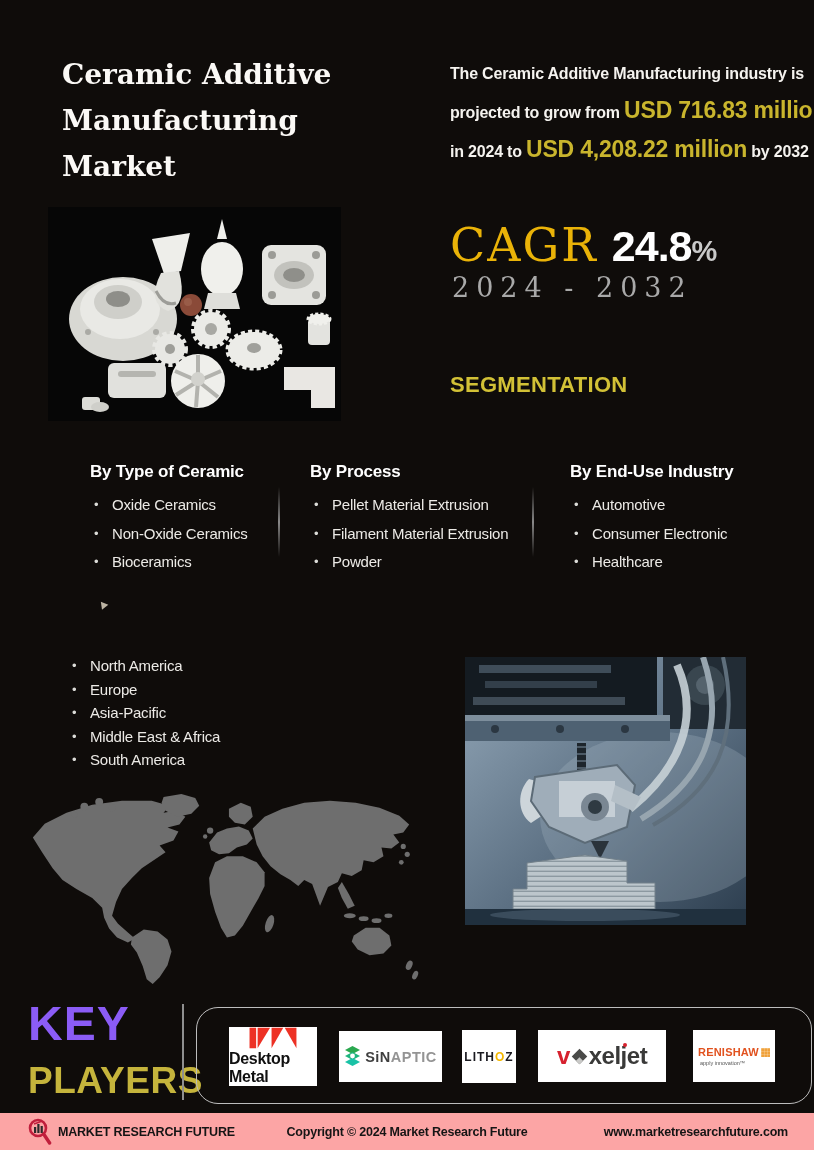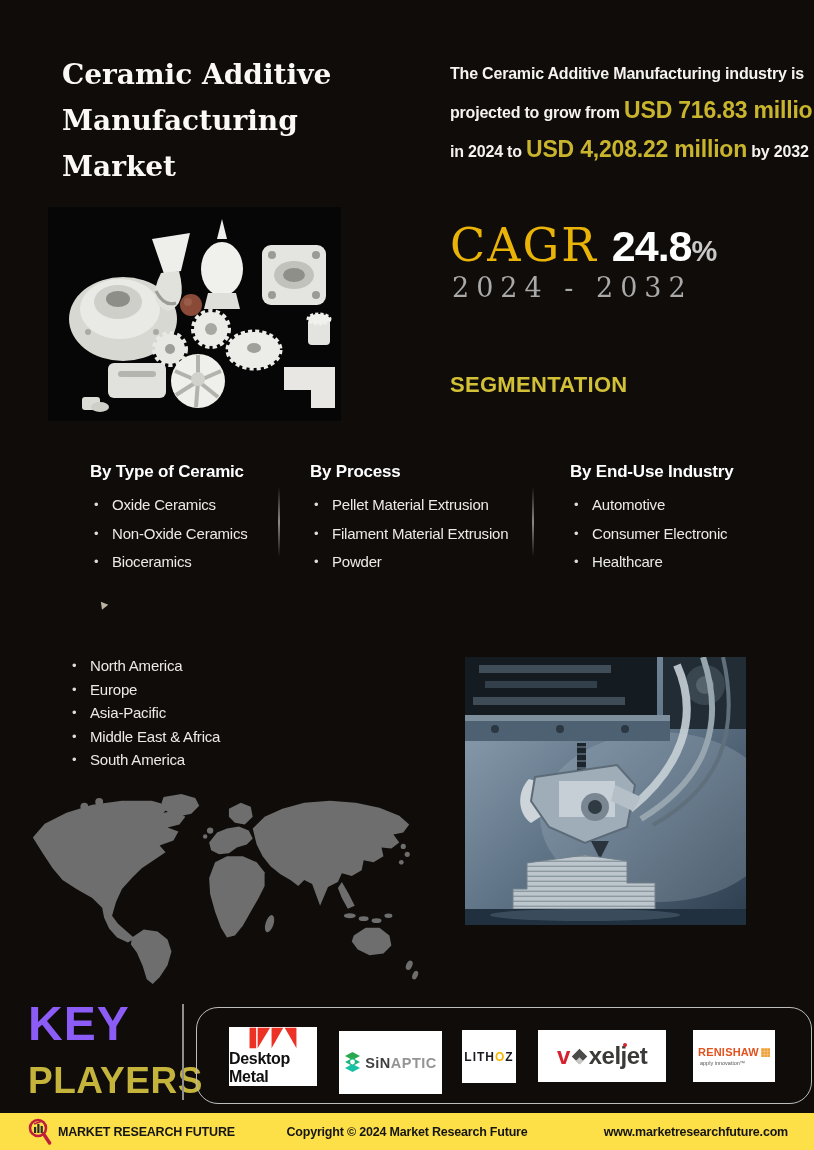--- a/index.html
+++ b/index.html
@@ -54,21 +54,21 @@
   .key-word { position:absolute; left:28px; top:993px; font-size:48px; font-weight:bold;
     color:#8b5cf6; letter-spacing:1px; line-height:62px; }
   .players-word { position:absolute; left:28px; top:1060px; font-size:37px; font-weight:bold;
     color:#c5b43c; letter-spacing:0.5px; }
   .kp-divider { position:absolute; left:182px; top:1004px; width:2px; height:96px; background:#8f8f8f; }
   .kp-panel { position:absolute; left:196px; top:1007px; width:616px; height:97px;
     border:1.5px solid #bdbdbd; border-radius:22px; }
   .logo-card { position:absolute; background:#ffffff; display:flex; flex-direction:column;
     align-items:center; justify-content:center; overflow:hidden; }
   #card-dm       { left:32px;  top:19px; width:88px;  height:59px; }
-  #card-sinaptic { left:142px; top:23px; width:103px; height:63px; flex-direction:row; gap:4px; }
+  #card-sinaptic { left:142px; top:23px; width:103px; height:51px; flex-direction:row; gap:4px; }
   #card-lithoz   { left:265px; top:22px; width:54px;  height:53px; }
   #card-voxeljet { left:341px; top:22px; width:128px; height:52px; flex-direction:row; }
   #card-renishaw { left:496px; top:22px; width:82px;  height:52px; }
   .dm-text { font-size:16px; font-weight:bold; color:#101010; letter-spacing:-0.3px; margin-top:1px; }
   .sin-text { font-size:14.5px; font-weight:bold; letter-spacing:0.5px; }
   .sin-dark { color:#3f3f3f; } .sin-gray { color:#949494; }
   .lithoz-text { font-size:12px; font-weight:bold; color:#1a1a20; letter-spacing:1px; }
   .lithoz-o { color:#f5b800; }
   .vx { display:flex; align-items:center; font-weight:bold; font-size:24px; color:#3a3a39; letter-spacing:-0.5px; }
   .vx-v { color:#d6212e; margin-right:3px; }
@@ -76,21 +76,21 @@
   .vx-diamond::after { content:""; position:absolute; right:0; bottom:0; width:5px; height:5px; background:#c9c9c7; }
   .vx-j { position:relative; }
   .vx-j::after { content:""; position:absolute; left:2px; top:1px; width:4px; height:4px; border-radius:50%; background:#d6212e; }
   .ren-row { display:flex; align-items:center; gap:2px; }
   .ren-text { font-size:11px; font-weight:bold; color:#e1521f; letter-spacing:0.2px; }
   .ren-sq { width:9px; height:9px; background:#f0a23c;
     background-image:linear-gradient(#fff3 1px, transparent 1px), linear-gradient(90deg, #fff3 1px, transparent 1px);
     background-size:3px 3px; }
   .ren-tag { font-size:5.5px; color:#555; margin-top:2px; align-self:flex-start; margin-left:7px; }
   
-  .footer { position:absolute; left:0; top:1113px; width:814px; height:37px; background:#fde047;
+  .footer { position:absolute; left:0; top:1113px; width:814px; height:37px; background:#fca5a5;
     display:flex; align-items:center; color:#151515; font-weight:bold; font-size:12.5px; }
   .footer-brand { position:absolute; left:28px; display:flex; align-items:center; gap:6px; letter-spacing:-0.2px; }
   .footer-copy { position:absolute; left:0; right:0; text-align:center; letter-spacing:-0.2px; }
   .footer-url { position:absolute; right:26px; letter-spacing:-0.2px; }
 </style>
 </head>
 <body>
 
 <div id="canvas">
 

